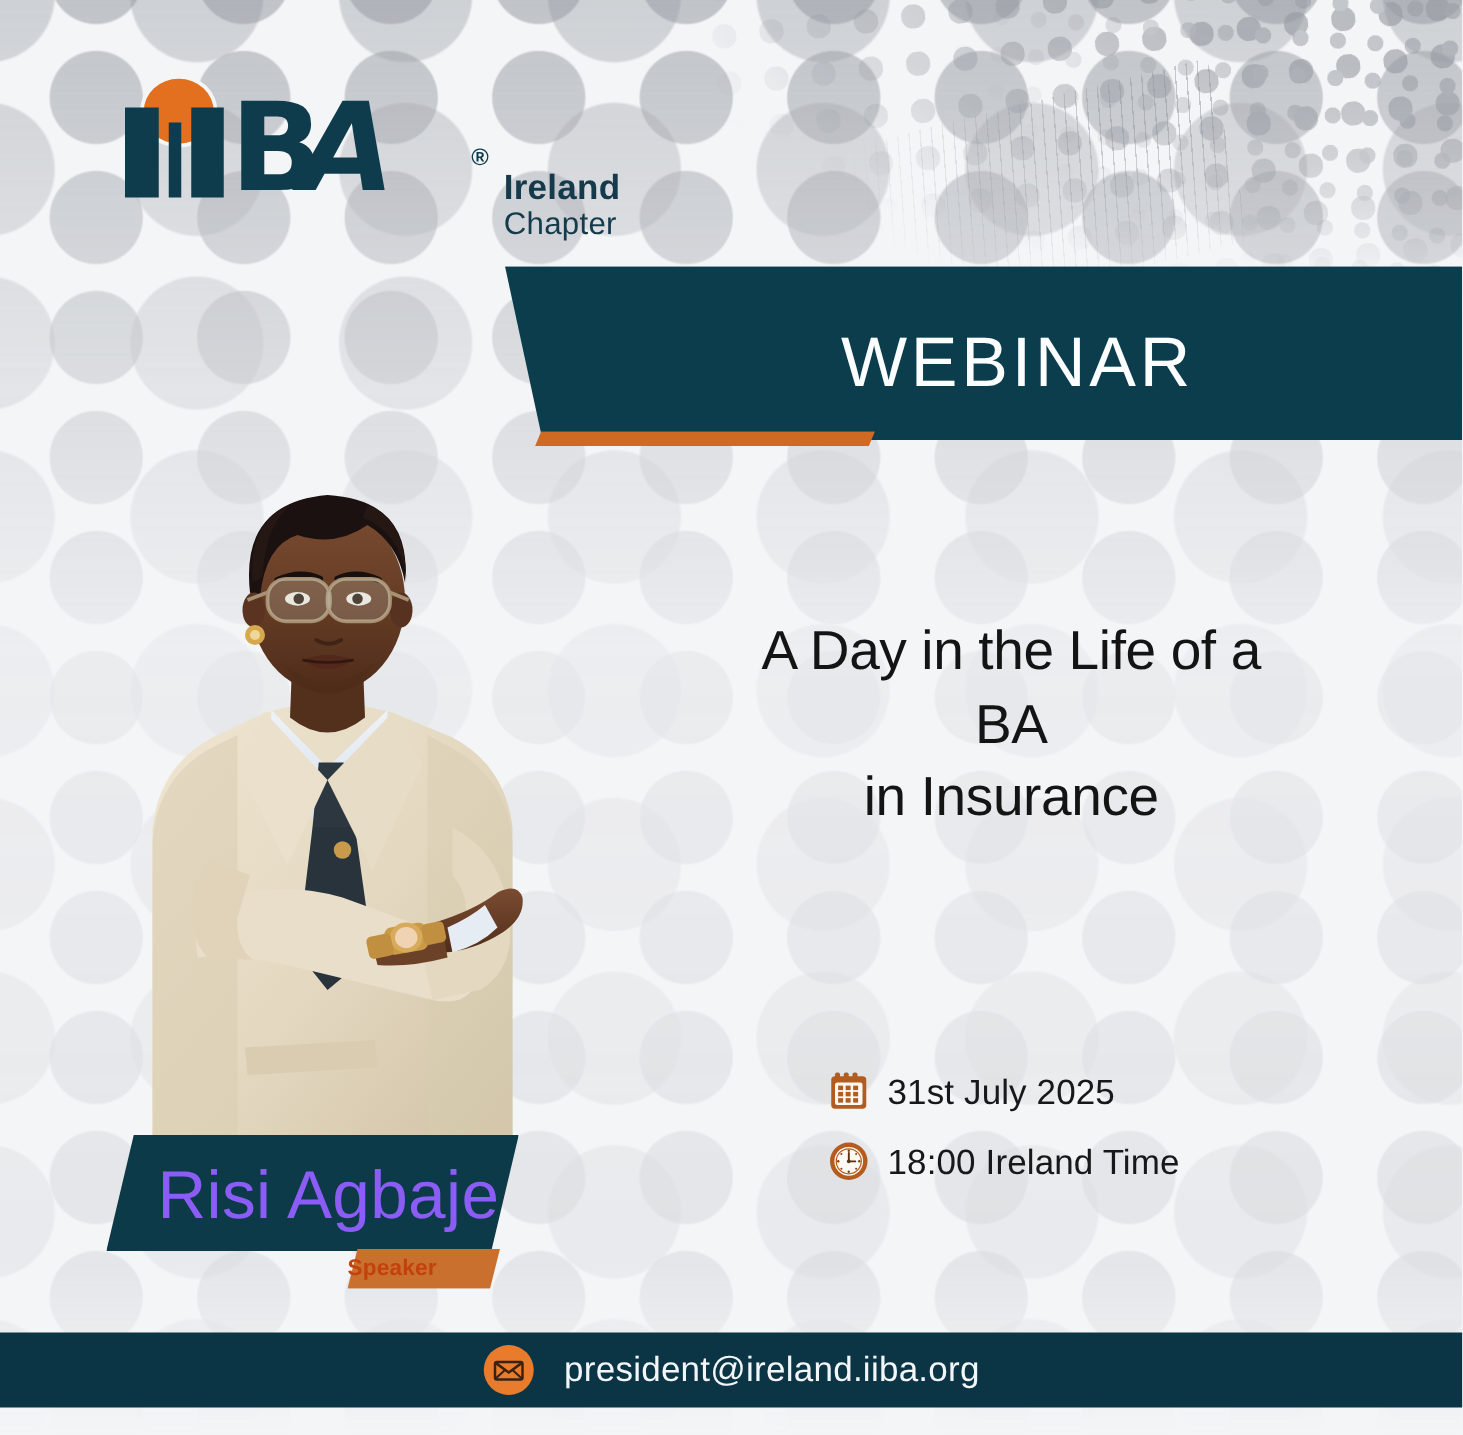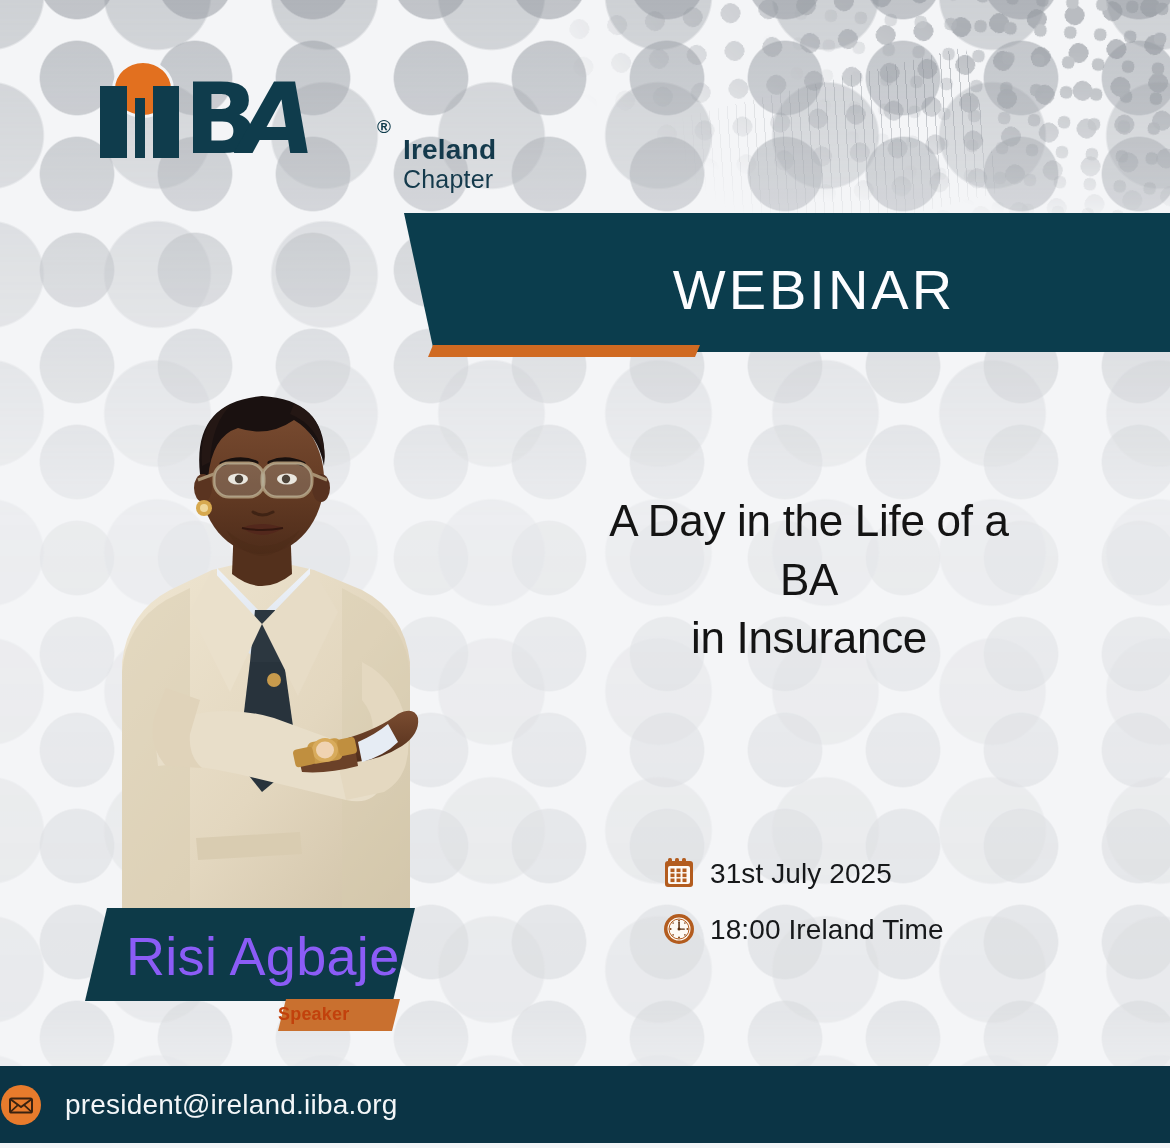--- a/index.html
+++ b/index.html
@@ -143,23 +143,23 @@
     background:#c9702f;
     clip-path:polygon(8px 0, 100% 0, calc(100% - 8px) 100%, 0 100%);
   }
   .speaker-badge-label{
     position:absolute;left:278px;top:1004px;width:122px;text-align:left;
     color:#c2410c;font-size:18px;font-weight:700;letter-spacing:.2px;
   }
 
   
   .footer{
-    position:absolute;left:0;top:1066px;width:1170px;height:77px;
+    position:absolute;left:0;top:1066px;width:1170px;height:60px;
     background:#0b3445;
-    display:flex;align-items:center;
+    display:flex;align-items:center;justify-content:center;
   }
   .mail-ico{width:42px;height:42px;margin-right:23px;flex:0 0 auto;}
   .footer-email{color:#f3f6f8;font-size:28px;letter-spacing:.2px;}
 </style>
 </head>
 <body>
 
 <div class="poster">
 
   <div class="dots-tr"></div>

